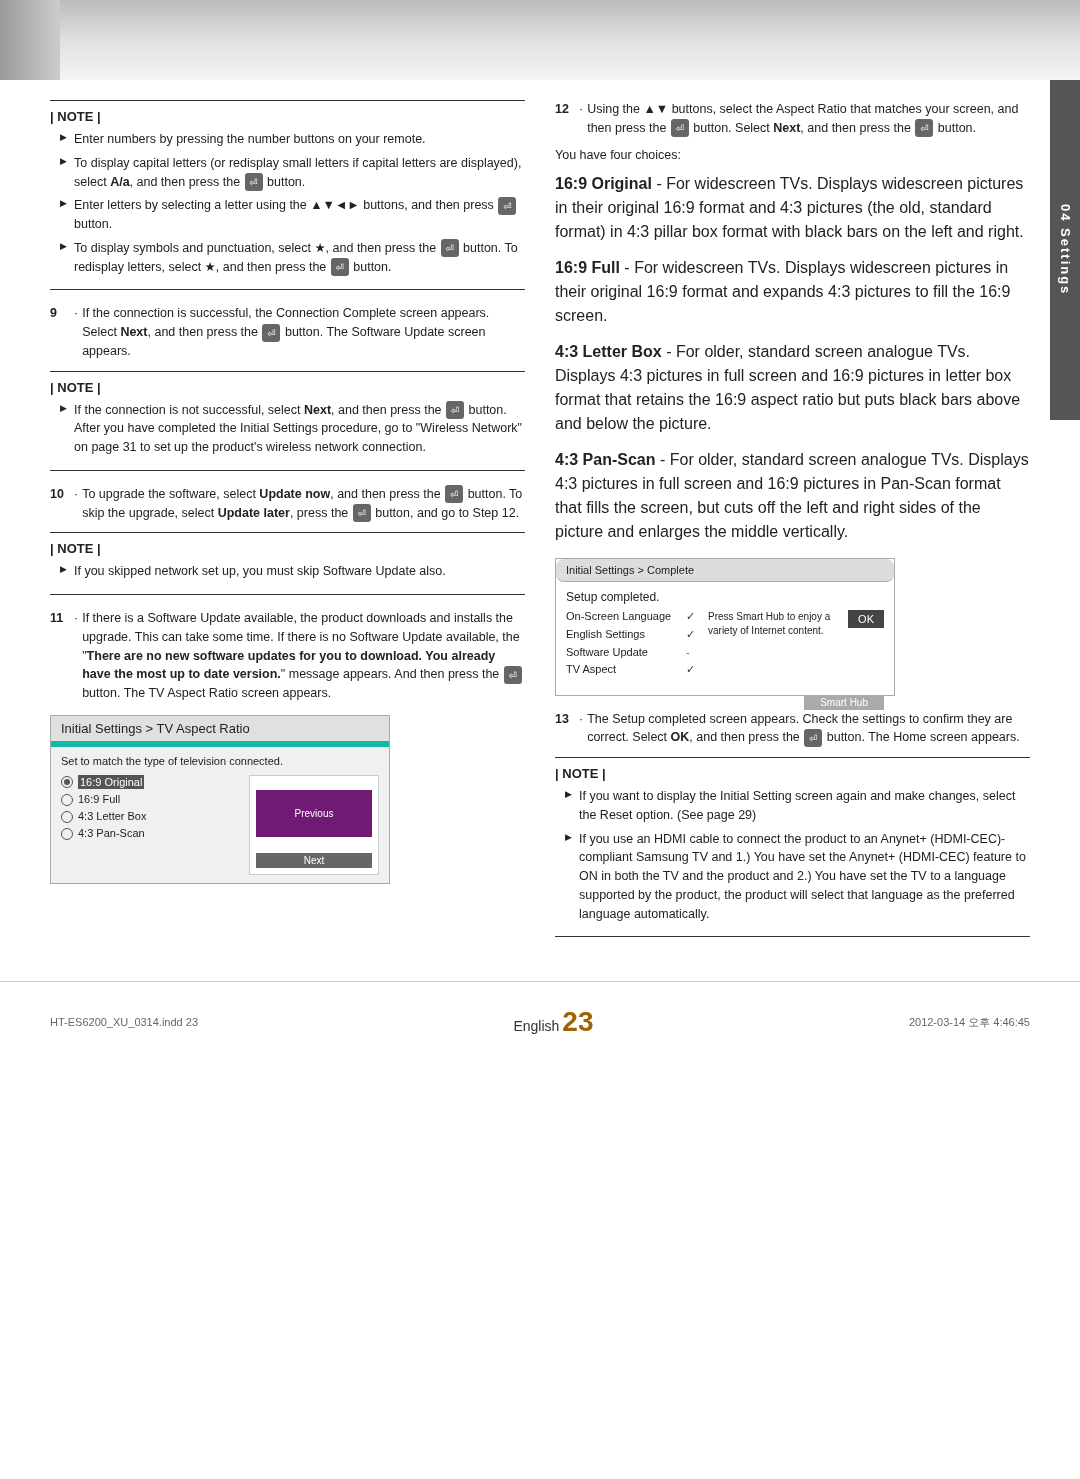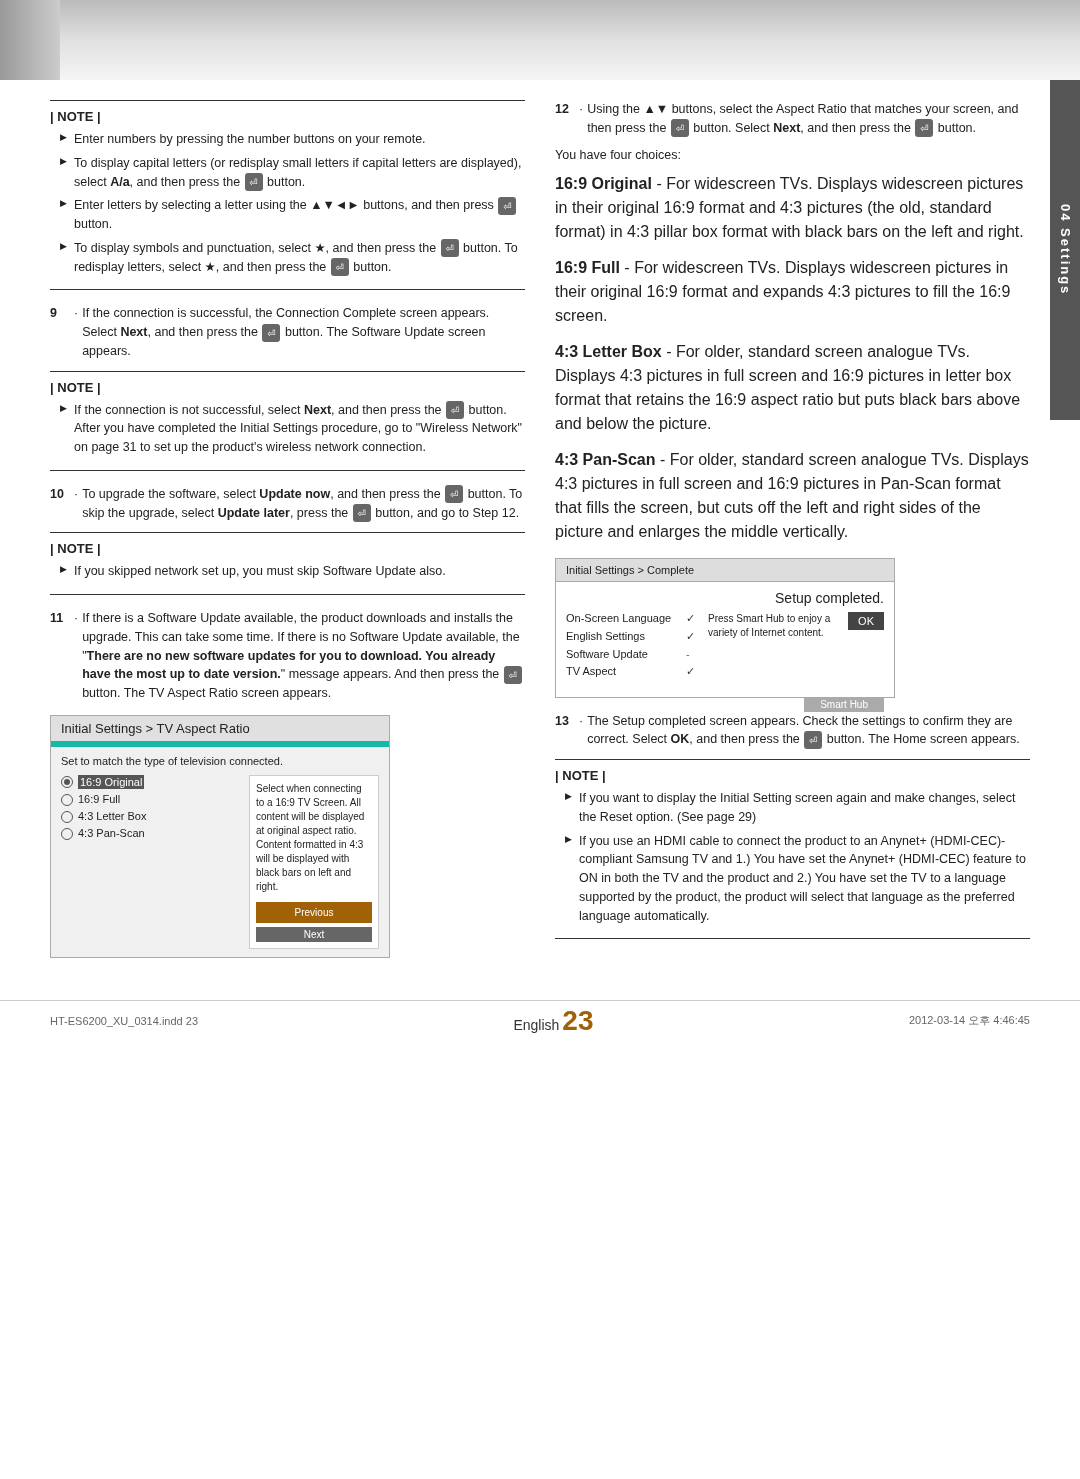--- a/index.html
+++ b/index.html
@@ -178,27 +178,27 @@
       background: #fff;
       margin-left: 10px;
       width: 130px;
       flex-shrink: 0;
     }
     .screen-box .right-panel .desc-text {
       font-size: 10px;
       line-height: 1.4;
     }
     .screen-box .btn-prev {
-      background: #a16207;
-      color: #fff;
-      padding: 5px 8px;
+      background: #701a75;
+      color: #fff;
+      padding: 18px 8px;
       font-size: 10px;
       border: none;
       cursor: pointer;
-      margin-bottom: 4px;
+      margin-bottom: 16px;
       display: block;
       width: 100%;
     }
     .screen-box .btn-next {
       background: #666;
       color: #fff;
       padding: 2px 8px;
       font-size: 10px;
       border: none;
       cursor: pointer;
@@ -222,20 +222,21 @@
       padding: 0;
       width: 100%;
       max-width: 340px;
       font-size: 11px;
     }
     .screen-box2 .screen-title2 {
       background: #ddd;
       padding: 5px 10px;
       font-size: 11px;
       border-bottom: 1px solid #aaa;
+      border-radius: 8px;
     }
     .screen-box2 .screen-body2 {
       padding: 8px 10px;
     }
     .screen-box2 .setup-row {
       display: flex;
       align-items: center;
       margin-bottom: 5px;
       font-size: 11px;
     }
@@ -266,38 +267,37 @@
       border: none;
       cursor: pointer;
       margin-top: 8px;
       float: right;
     }
     .screen-box2 .dash {
       color: #666;
     }
     .screen-box2 .setup-completed {
       margin-bottom: 6px;
-      font-size: 14px;
-      text-align: right;
+      font-size: 12px;
     }
 
     
     .aspect-section {
       margin-bottom: 12px;
       font-size: 16px;
       line-height: 1.5;
     }
     .aspect-title {
       font-weight: bold;
     }
 
     
     .footer {
       border-top: 1px solid #ccc;
-      padding: 4px 50px;
+      padding: 24px 50px;
       display: flex;
       justify-content: space-between;
       align-items: center;
       font-size: 11px;
       color: #666;
       margin-top: 10px;
     }
     .page-num {
       font-size: 28px;
       font-weight: bold;
@@ -408,21 +408,20 @@
             <div class="screen-row">
               <span class="radio"></span>
               <span>4:3 Letter Box</span>
             </div>
             <div class="screen-row">
               <span class="radio"></span>
               <span>4:3 Pan-Scan</span>
             </div>
           </div>
           <div class="right-panel">
-            <div class="desc-text">Select when connecting to a 16:9 TV Screen. All content will be displayed at original aspect ratio. Content formatted in 4:3 will be displayed with black bars on left and right.</div>
             <div style="margin-top:8px;">
               <button class="btn-prev">Previous</button>
               <button class="btn-next">Next</button>
             </div>
           </div>
         </div>
       </div>
     </div>
 
   </div>

